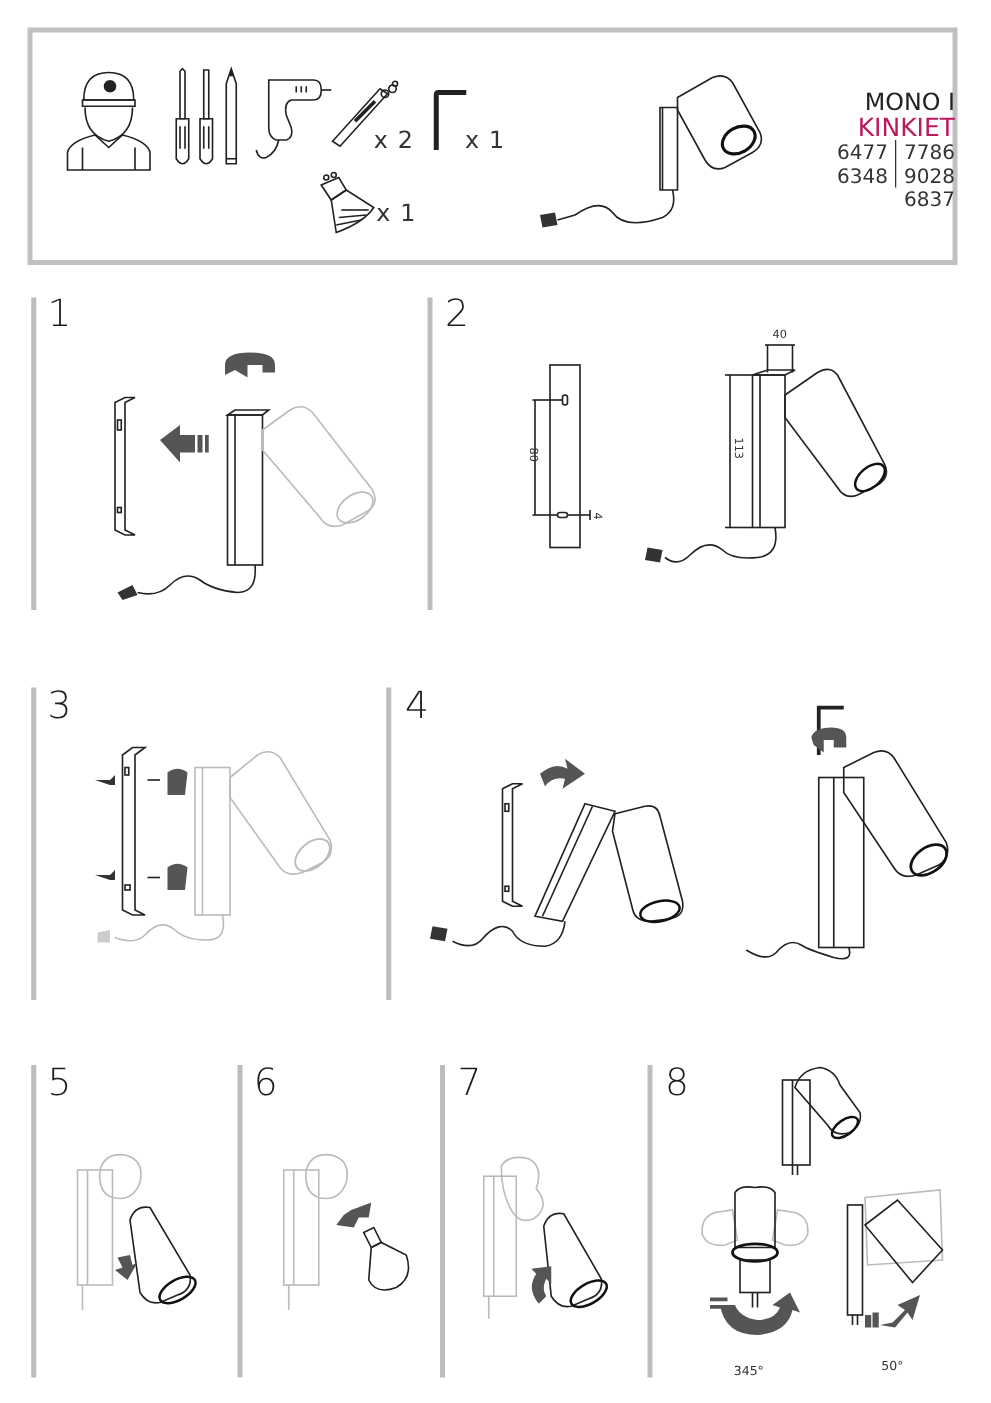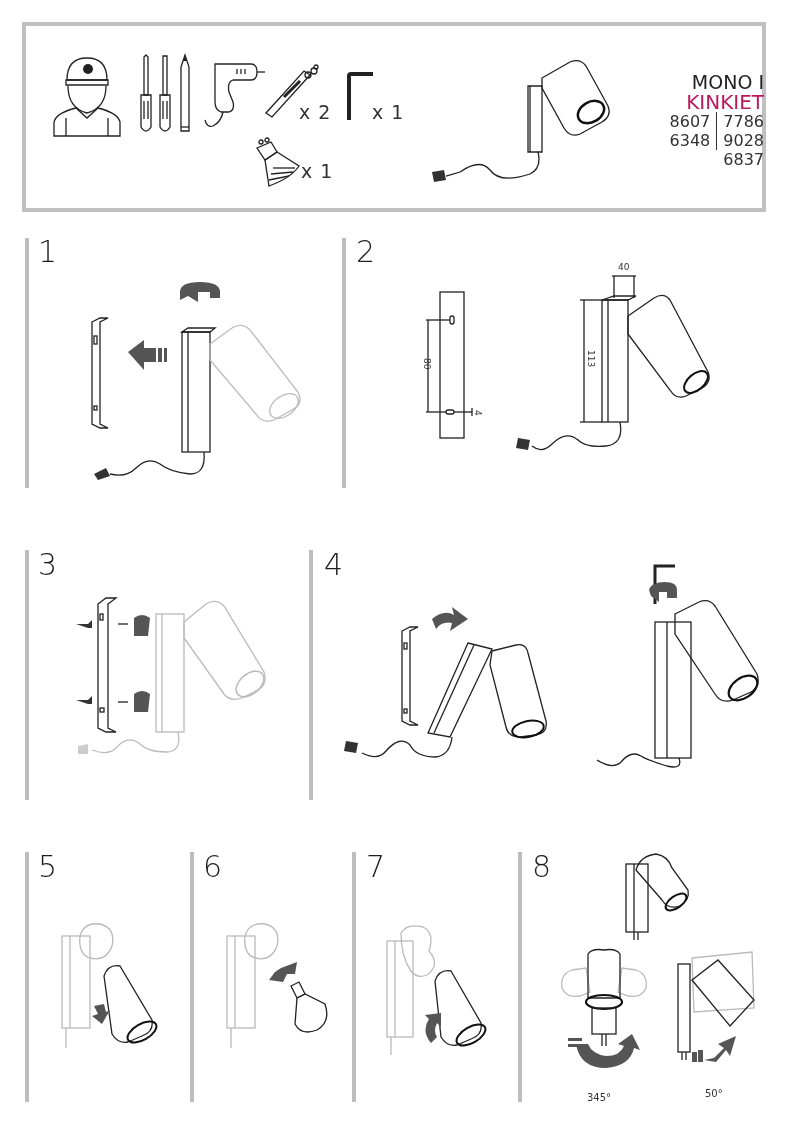--- a/index.html
+++ b/index.html
@@ -101,21 +101,21 @@
   <ellipse cx="161" cy="54" rx="14" ry="10" transform="rotate(-30 161 54)" fill="none" stroke="#111" stroke-width="2.5"></ellipse>
   <path class="ln" d="M108 94 Q112 110 100 116 Q70 126 60 112 Q50 100 30 114 L16 118"></path>
   <path d="M2 114 L14 112 L16 122 L4 124 Z" fill="#333"></path>
 </svg>
 
 <div class="title-block">
   <div class="name">MONO I</div>
   <div class="sub">KINKIET</div>
   <div class="codes">
     <div class="col left">
-      <span>8607</span>
+      <span>6477</span>
       <span>6348</span>
     </div>
     <div class="col right">
       <span>7786</span>
       <span>9028</span>
       <span>6837</span>
     </div>
   </div>
 </div>
 

